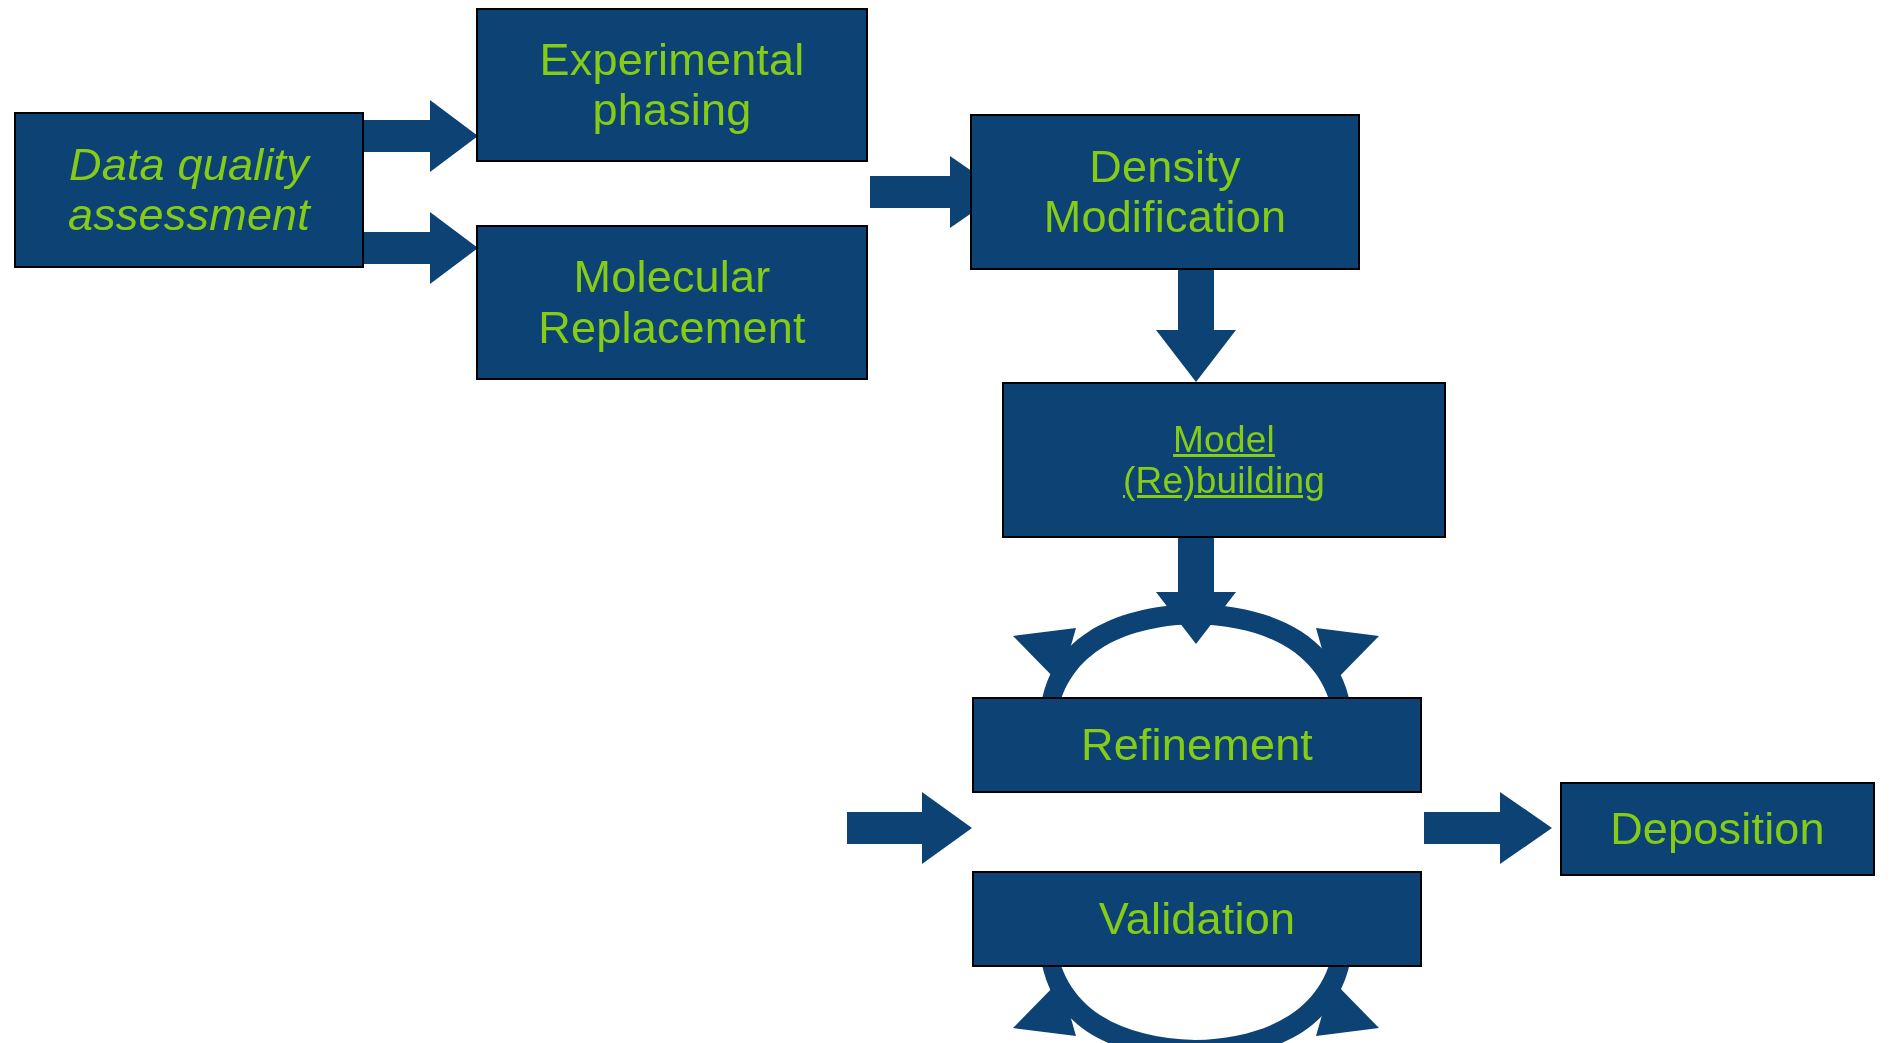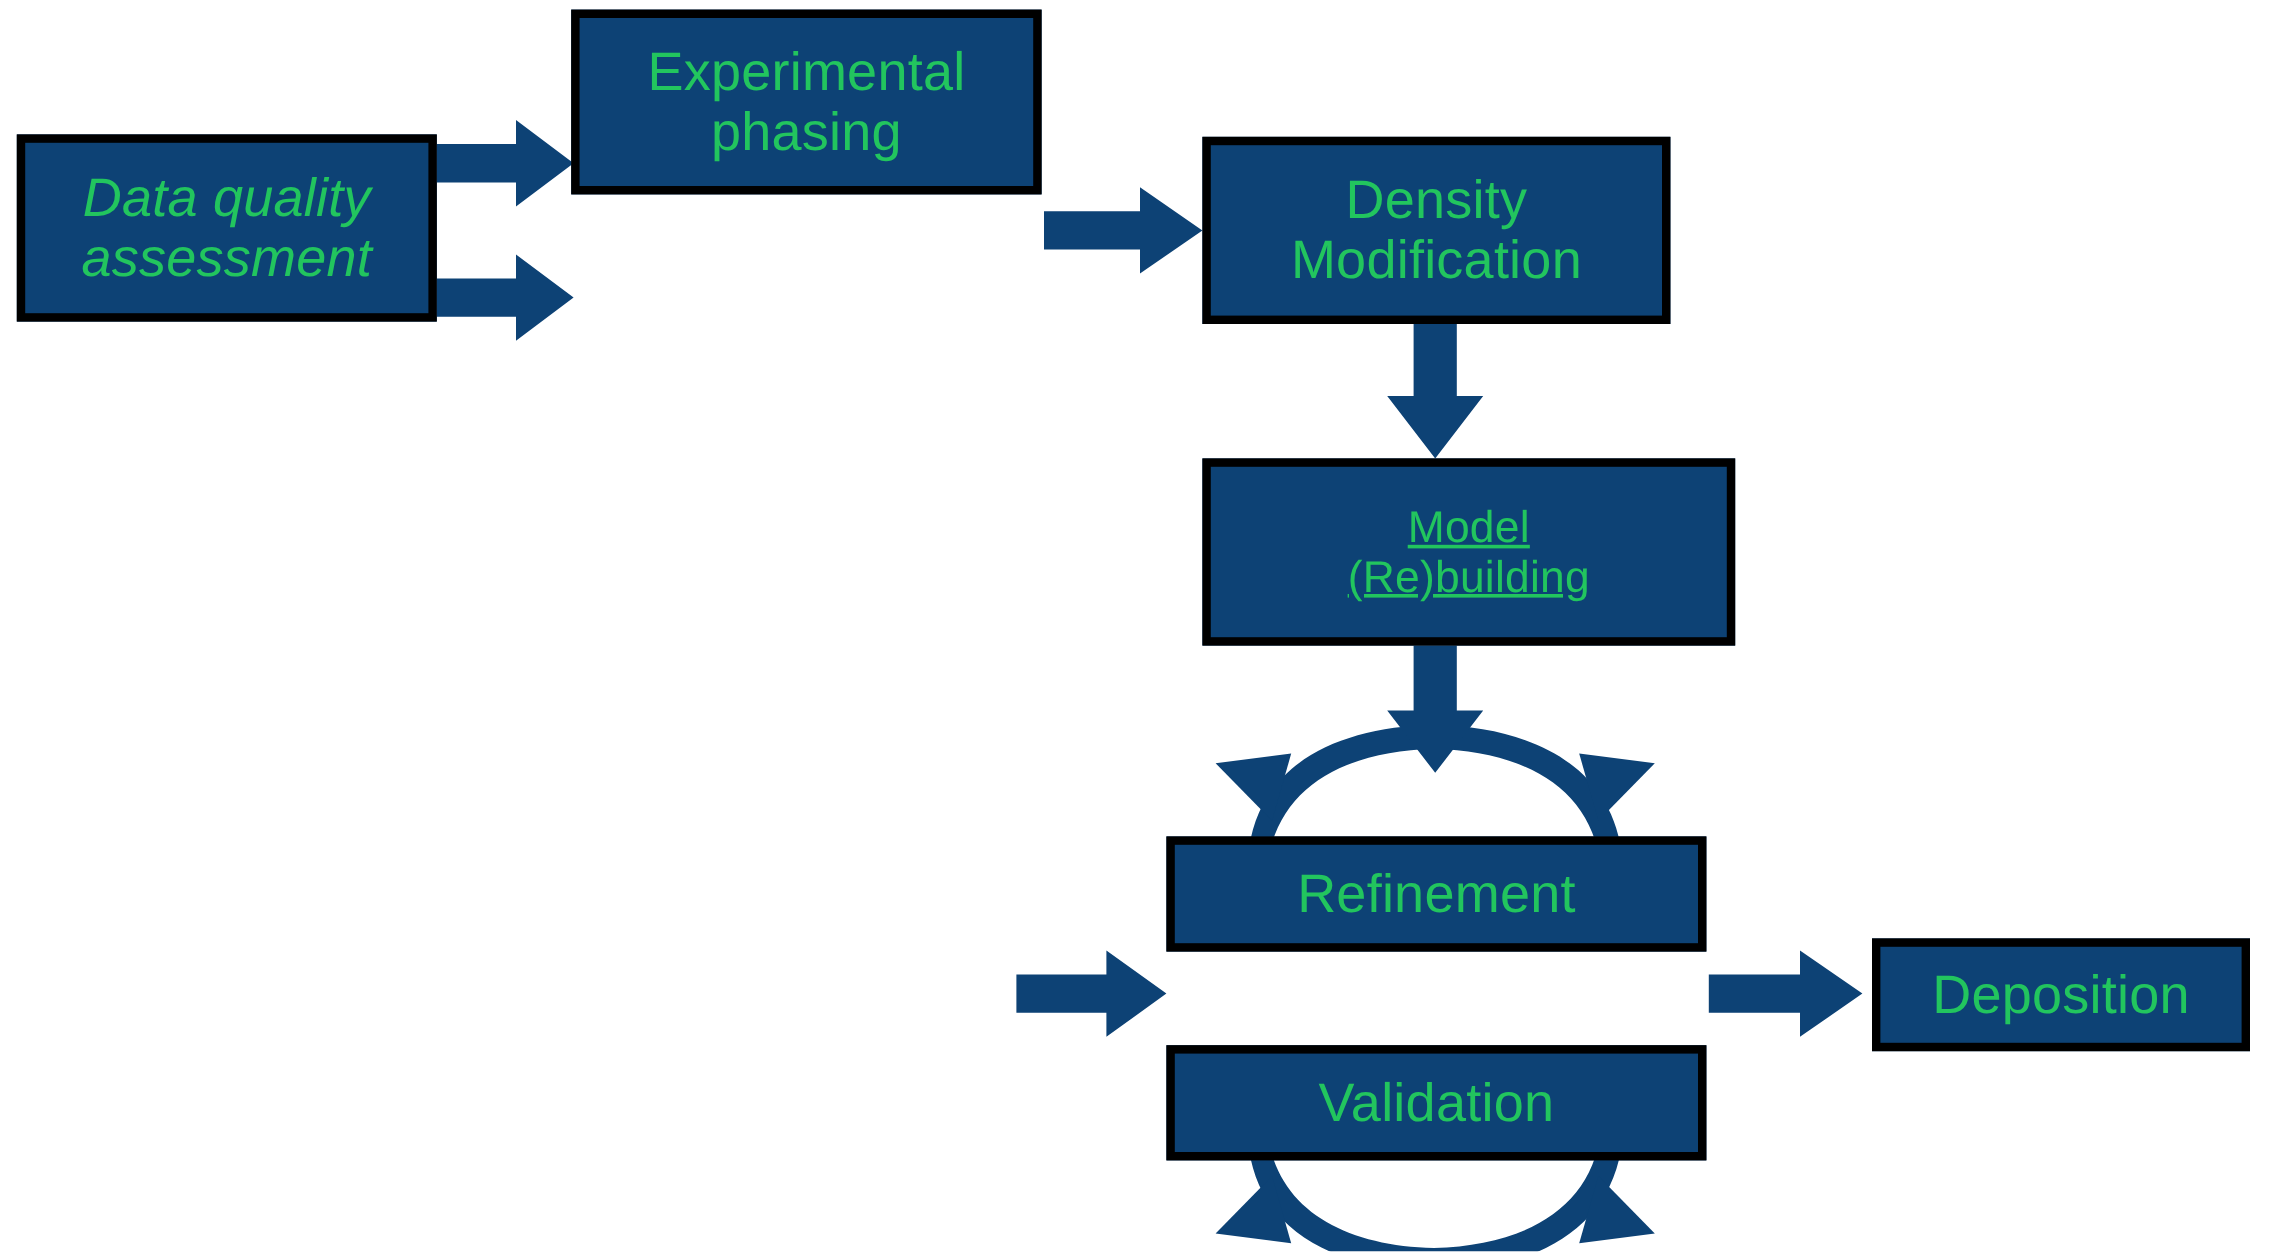--- a/index.html
+++ b/index.html
@@ -12,38 +12,38 @@
     position: relative;
     width: 1903px;
     height: 1043px;
     background: #ffffff;
     overflow: hidden;
     font-family: "Liberation Sans", sans-serif;
   }
   .node {
     position: absolute;
     background: #0d4275;
-    border: 7px solid #000000;
+    border: 2px solid #000000;
     box-sizing: border-box;
-    color: #22c55e;
+    color: #84cc16;
     display: flex;
     align-items: center;
     justify-content: center;
     text-align: center;
     line-height: 1.12;
     font-weight: 400;
     letter-spacing: 0.2px;
     white-space: pre-line;
     z-index: 3;
   }
   
   #n-data-quality      { left: 14px;   top: 112px; width: 350px; height: 156px; font-size: 45px; font-style: italic; }
   #n-exp-phasing       { left: 476px;  top: 8px;   width: 392px; height: 154px; font-size: 45px; }
   #n-mol-replacement   { left: 476px;  top: 225px; width: 392px; height: 155px; font-size: 45px; }
-  #n-density-mod       { left: 1002px; top: 114px; width: 390px; height: 156px; font-size: 45px; }
+  #n-density-mod       { left: 970px; top: 114px; width: 390px; height: 156px; font-size: 45px; }
   #n-model-rebuilding  { left: 1002px; top: 382px; width: 444px; height: 156px; font-size: 37px; text-decoration: underline; }
   #n-refinement        { left: 972px;  top: 697px; width: 450px; height: 96px;  font-size: 45px; }
   #n-validation        { left: 972px;  top: 871px; width: 450px; height: 96px;  font-size: 45px; }
   #n-ligand-fitting    { left: 472px;  top: 776px; width: 375px; height: 100px; font-size: 45px; }
   #n-deposition        { left: 1560px; top: 782px; width: 315px; height: 94px;  font-size: 45px; }
 
   
   .arrow-layer {
     position: absolute;
     left: 0; top: 0;
@@ -115,20 +115,22 @@
       <path d="M 1424 812 L 1500 812 L 1500 792 L 1552 828 L 1500 864 L 1500 844 L 1424 844 Z"></path>
     </g>
   </svg>
 
   <div class="node" id="n-data-quality">Data quality
 assessment</div>
 
   <div class="node" id="n-exp-phasing">Experimental
 phasing</div>
 
+  <div class="node" id="n-mol-replacement">Molecular
+Replacement</div>
 
   <div class="node" id="n-density-mod">Density
 Modification</div>
 
   <div class="node" id="n-model-rebuilding">Model
 (Re)building</div>
 
   <div class="node" id="n-refinement">Refinement</div>
 
   <div class="node" id="n-validation">Validation</div>

